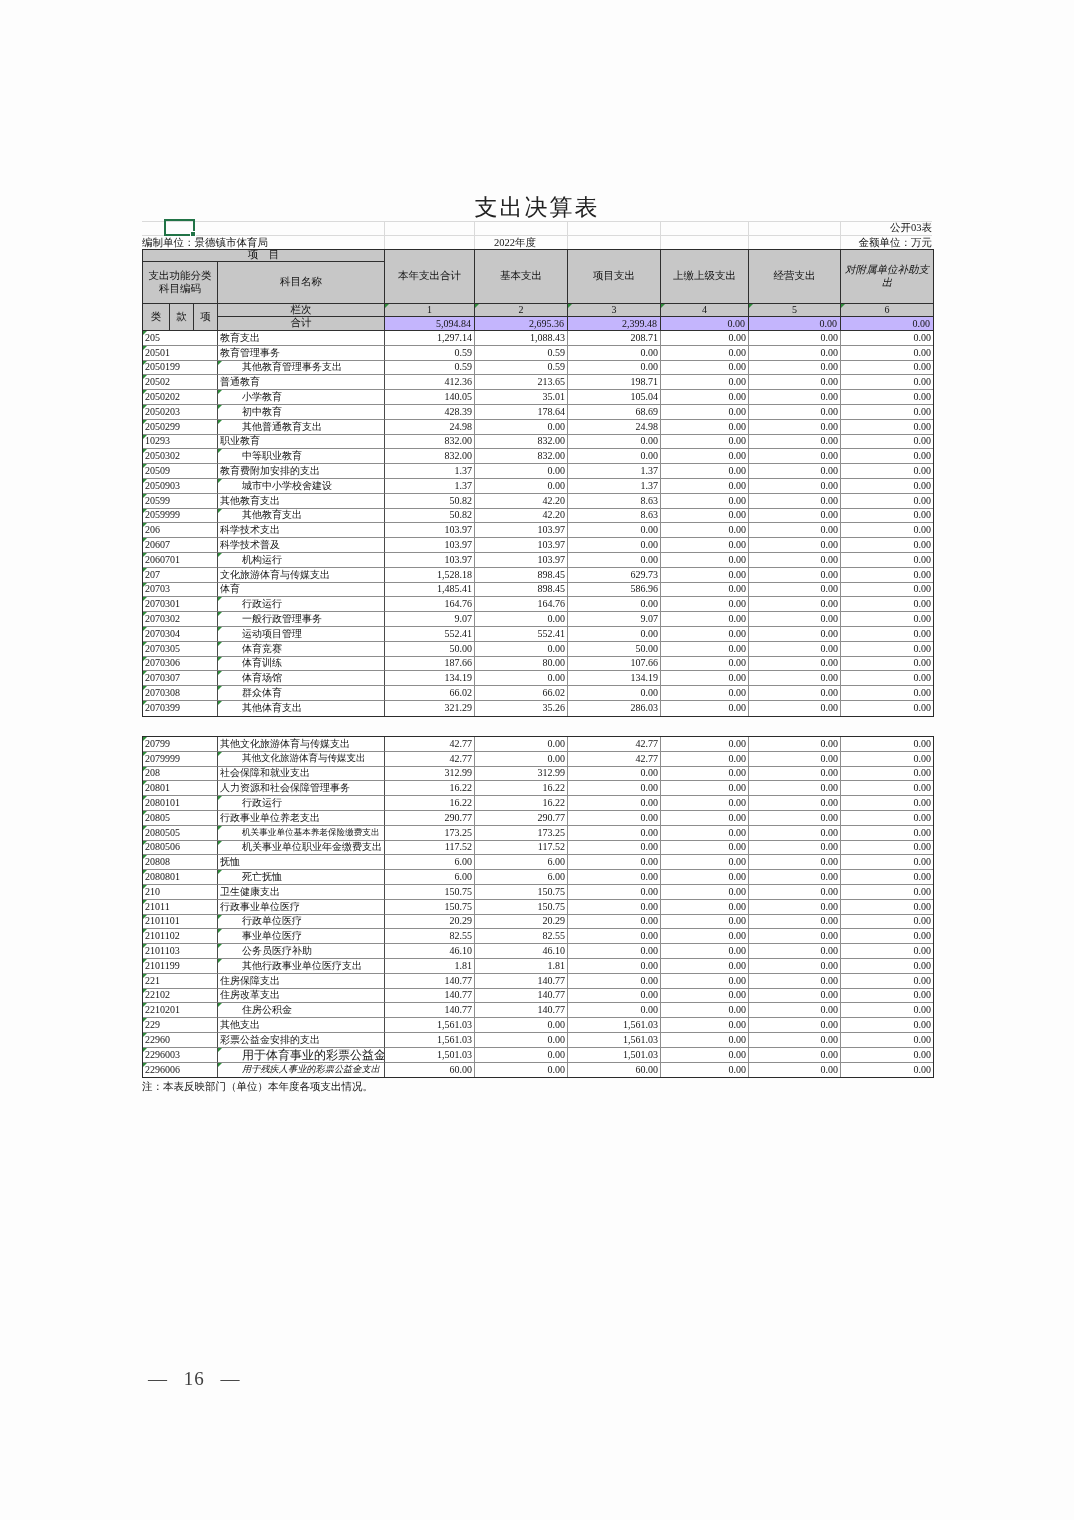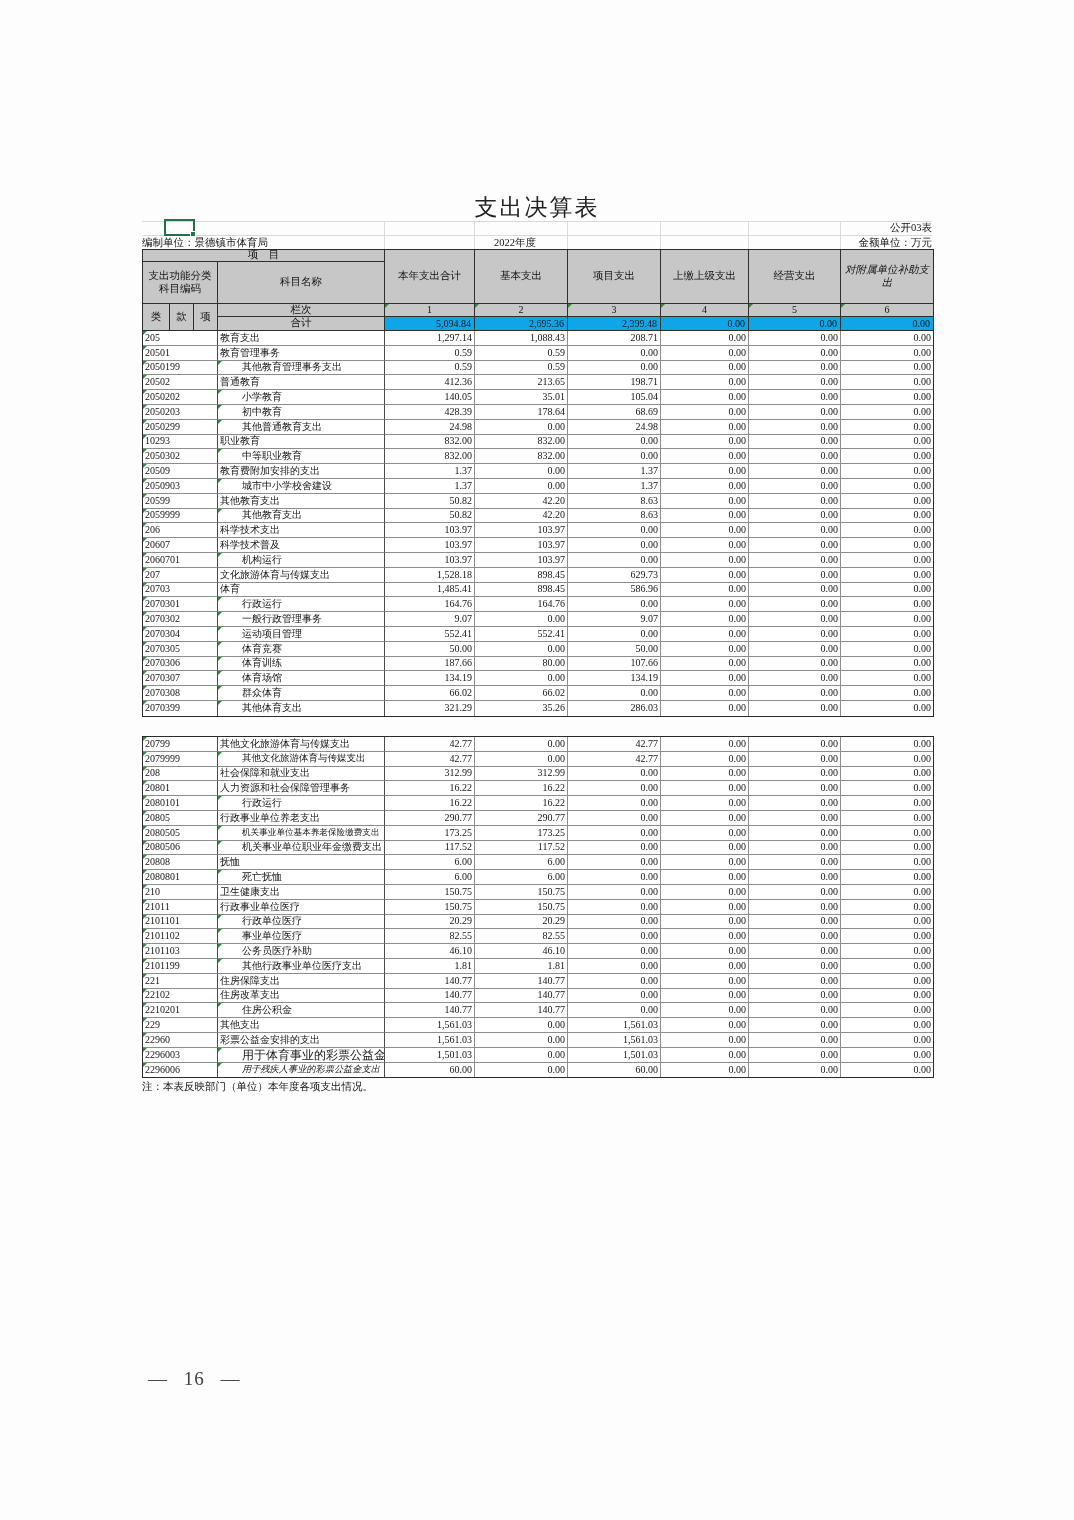--- a/index.html
+++ b/index.html
@@ -22,21 +22,21 @@
   .table{position:absolute;left:142px;top:249px;width:790px;border:1.5px solid #2b2b2b;background:#fff;}
   .table2{position:absolute;left:142px;top:736px;width:790px;border:1.5px solid #2b2b2b;background:#fff;}
 
   .thead{display:grid;grid-template-columns:27px 24px 24px 167px 90px 93px 93px 88px 92px 92px;
          grid-template-rows:12px 42px 13px 14px;background:#c7c7c7;}
   .h{position:relative;border-right:1px solid #2f2f2f;border-bottom:1px solid #2f2f2f;
      display:flex;align-items:center;justify-content:center;text-align:center;
      font-size:10.5px;line-height:1.2;overflow:hidden;box-sizing:border-box;padding:0 2px;}
   .h.noR{border-right:none;}
   .h.num{font-size:10px;}
-  .h.totv{background:#0ea5e9;justify-content:flex-end;font-size:10px;padding-right:3px;}
+  .h.totv{background:#c4b5fd;justify-content:flex-end;font-size:10px;padding-right:3px;}
 
   .trow{display:flex;height:14.8px;box-sizing:border-box;}
   .tc{position:relative;box-sizing:border-box;border-right:1px solid #8d8d8d;border-bottom:1px solid #8d8d8d;
       display:flex;align-items:center;overflow:hidden;white-space:nowrap;font-size:10px;line-height:1;}
   .tc.code{width:75px;padding-left:2px;border-right:1px solid #4a4a4a;}
   .tc.name{width:167px;padding-left:2px;border-right:1px solid #4a4a4a;}
   .tc.name.ind{padding-left:24px;}
   .tc.val{justify-content:flex-end;padding-right:2px;}
   .w0{width:90px;} .w1{width:93px;} .w2{width:93px;} .w3{width:88px;} .w4{width:92px;} .w5{width:92px;border-right:none !important;}
   .tbody .trow:last-child .tc{border-bottom:none;}

